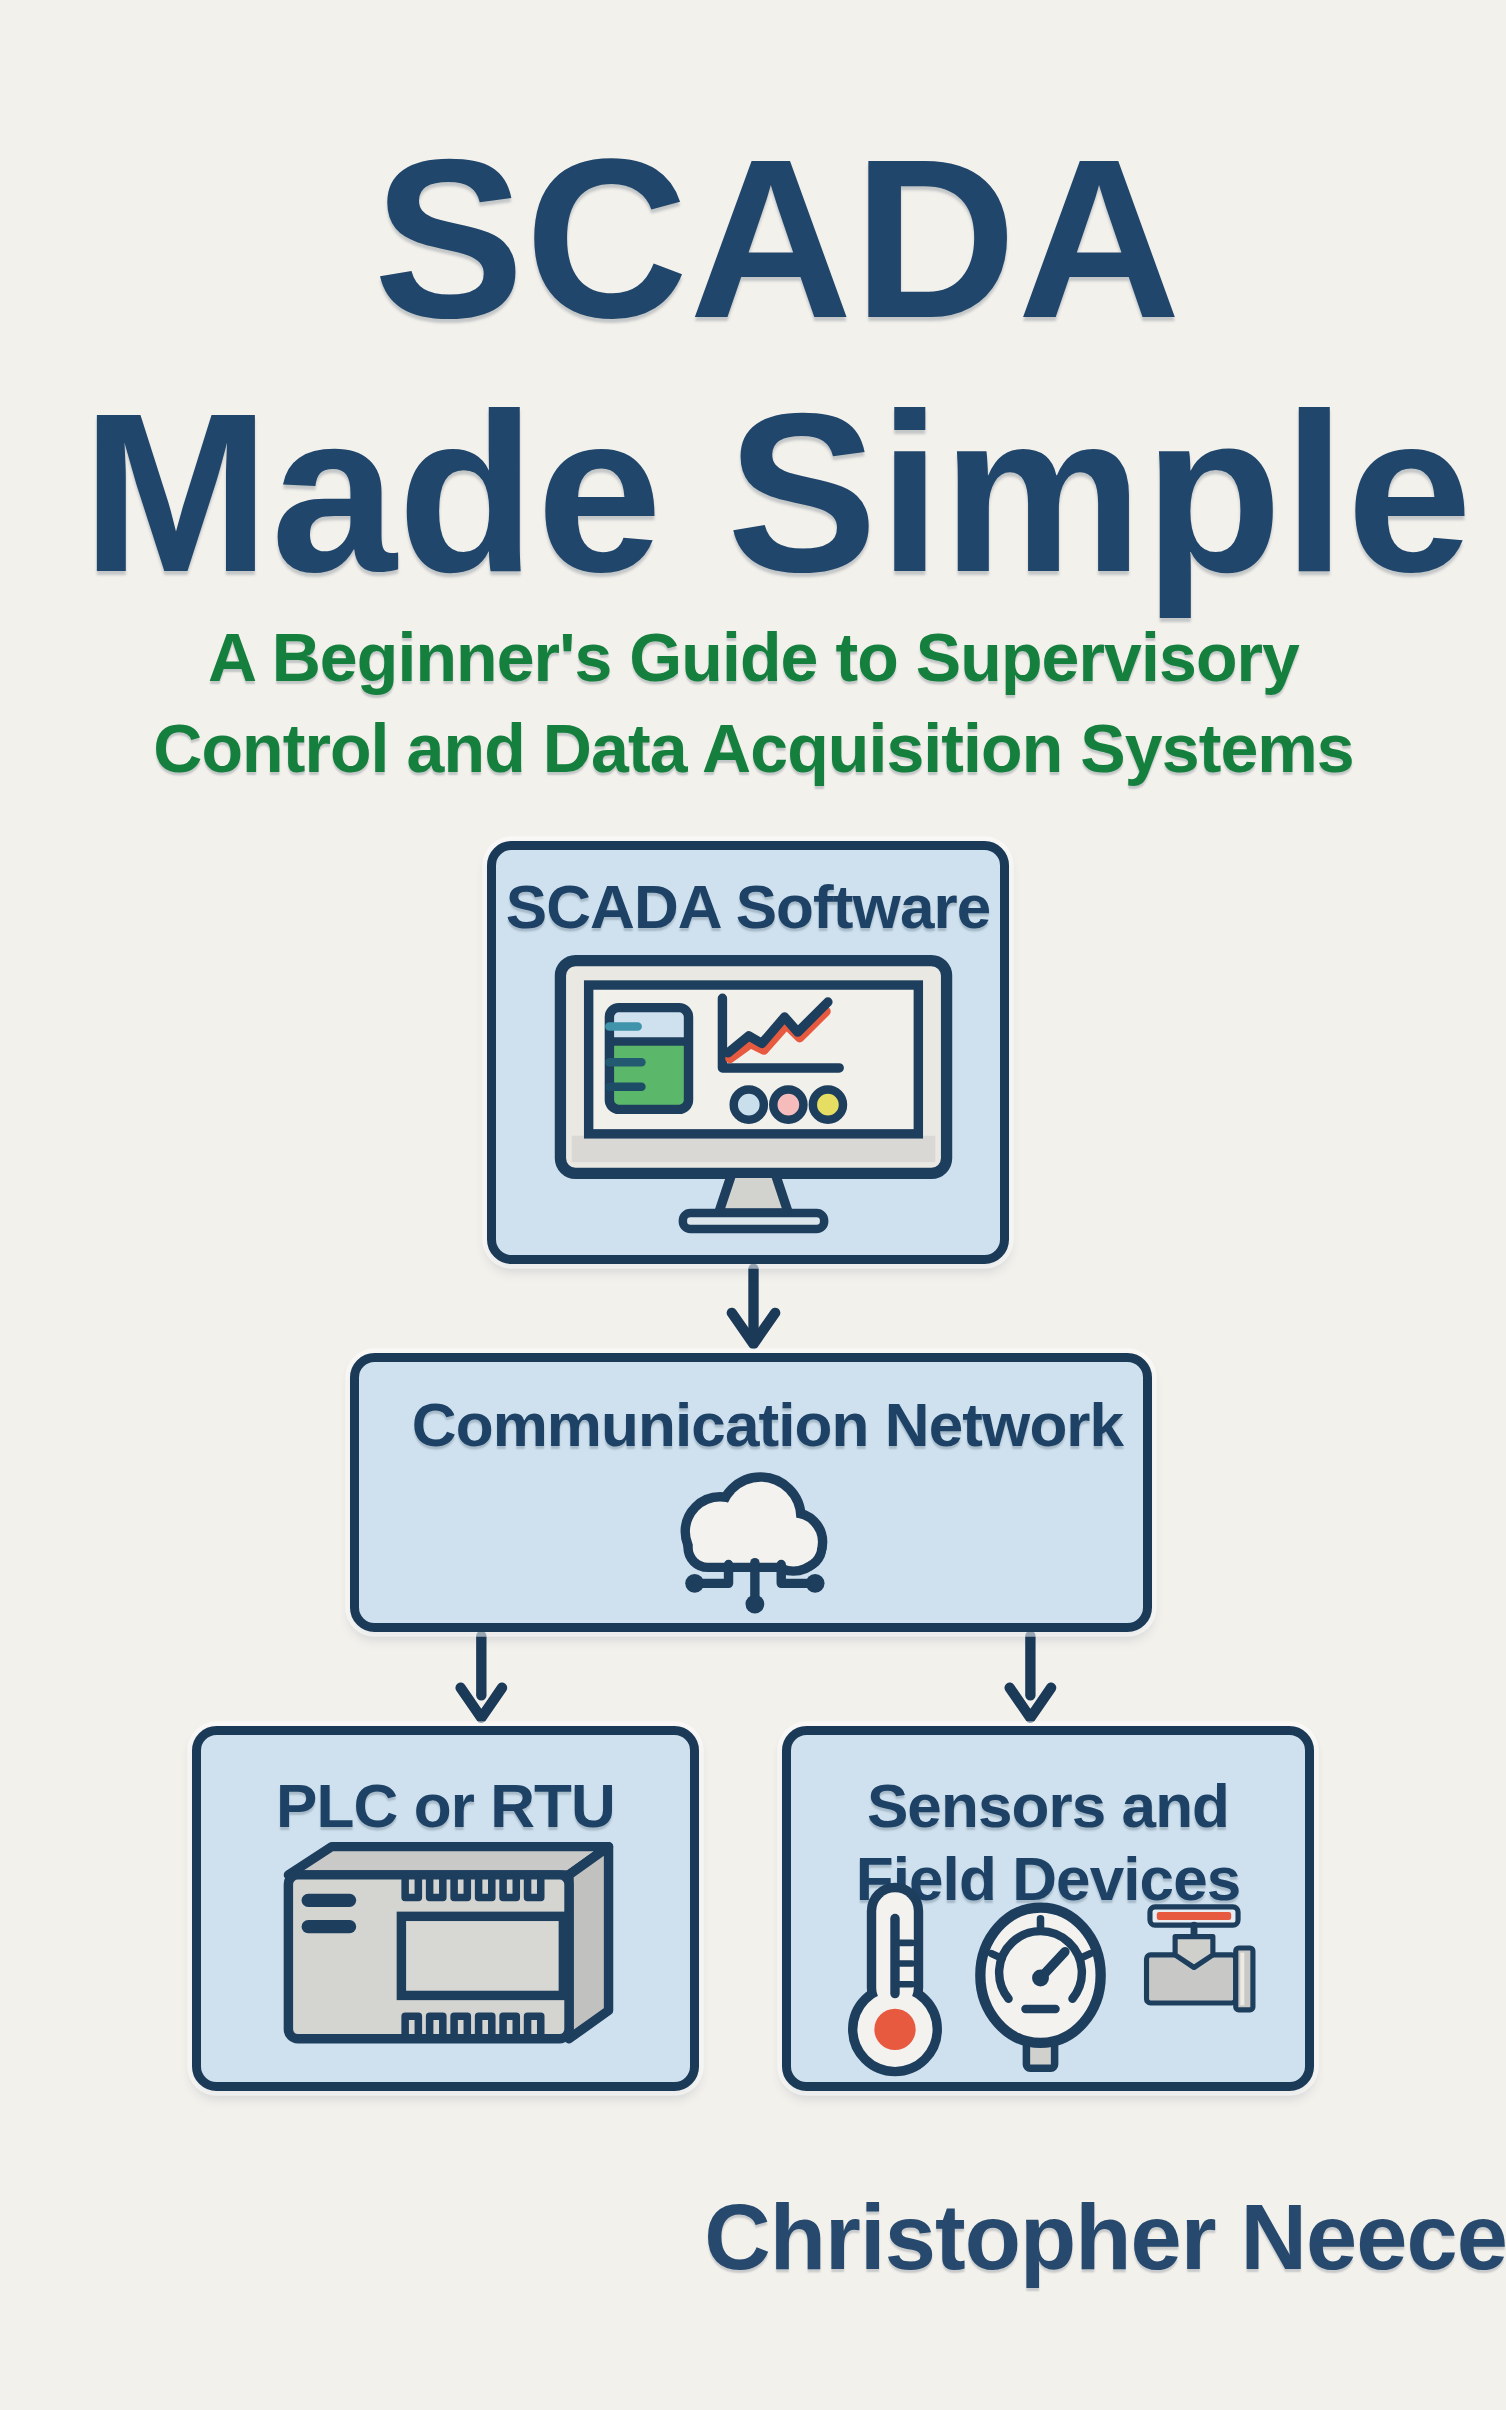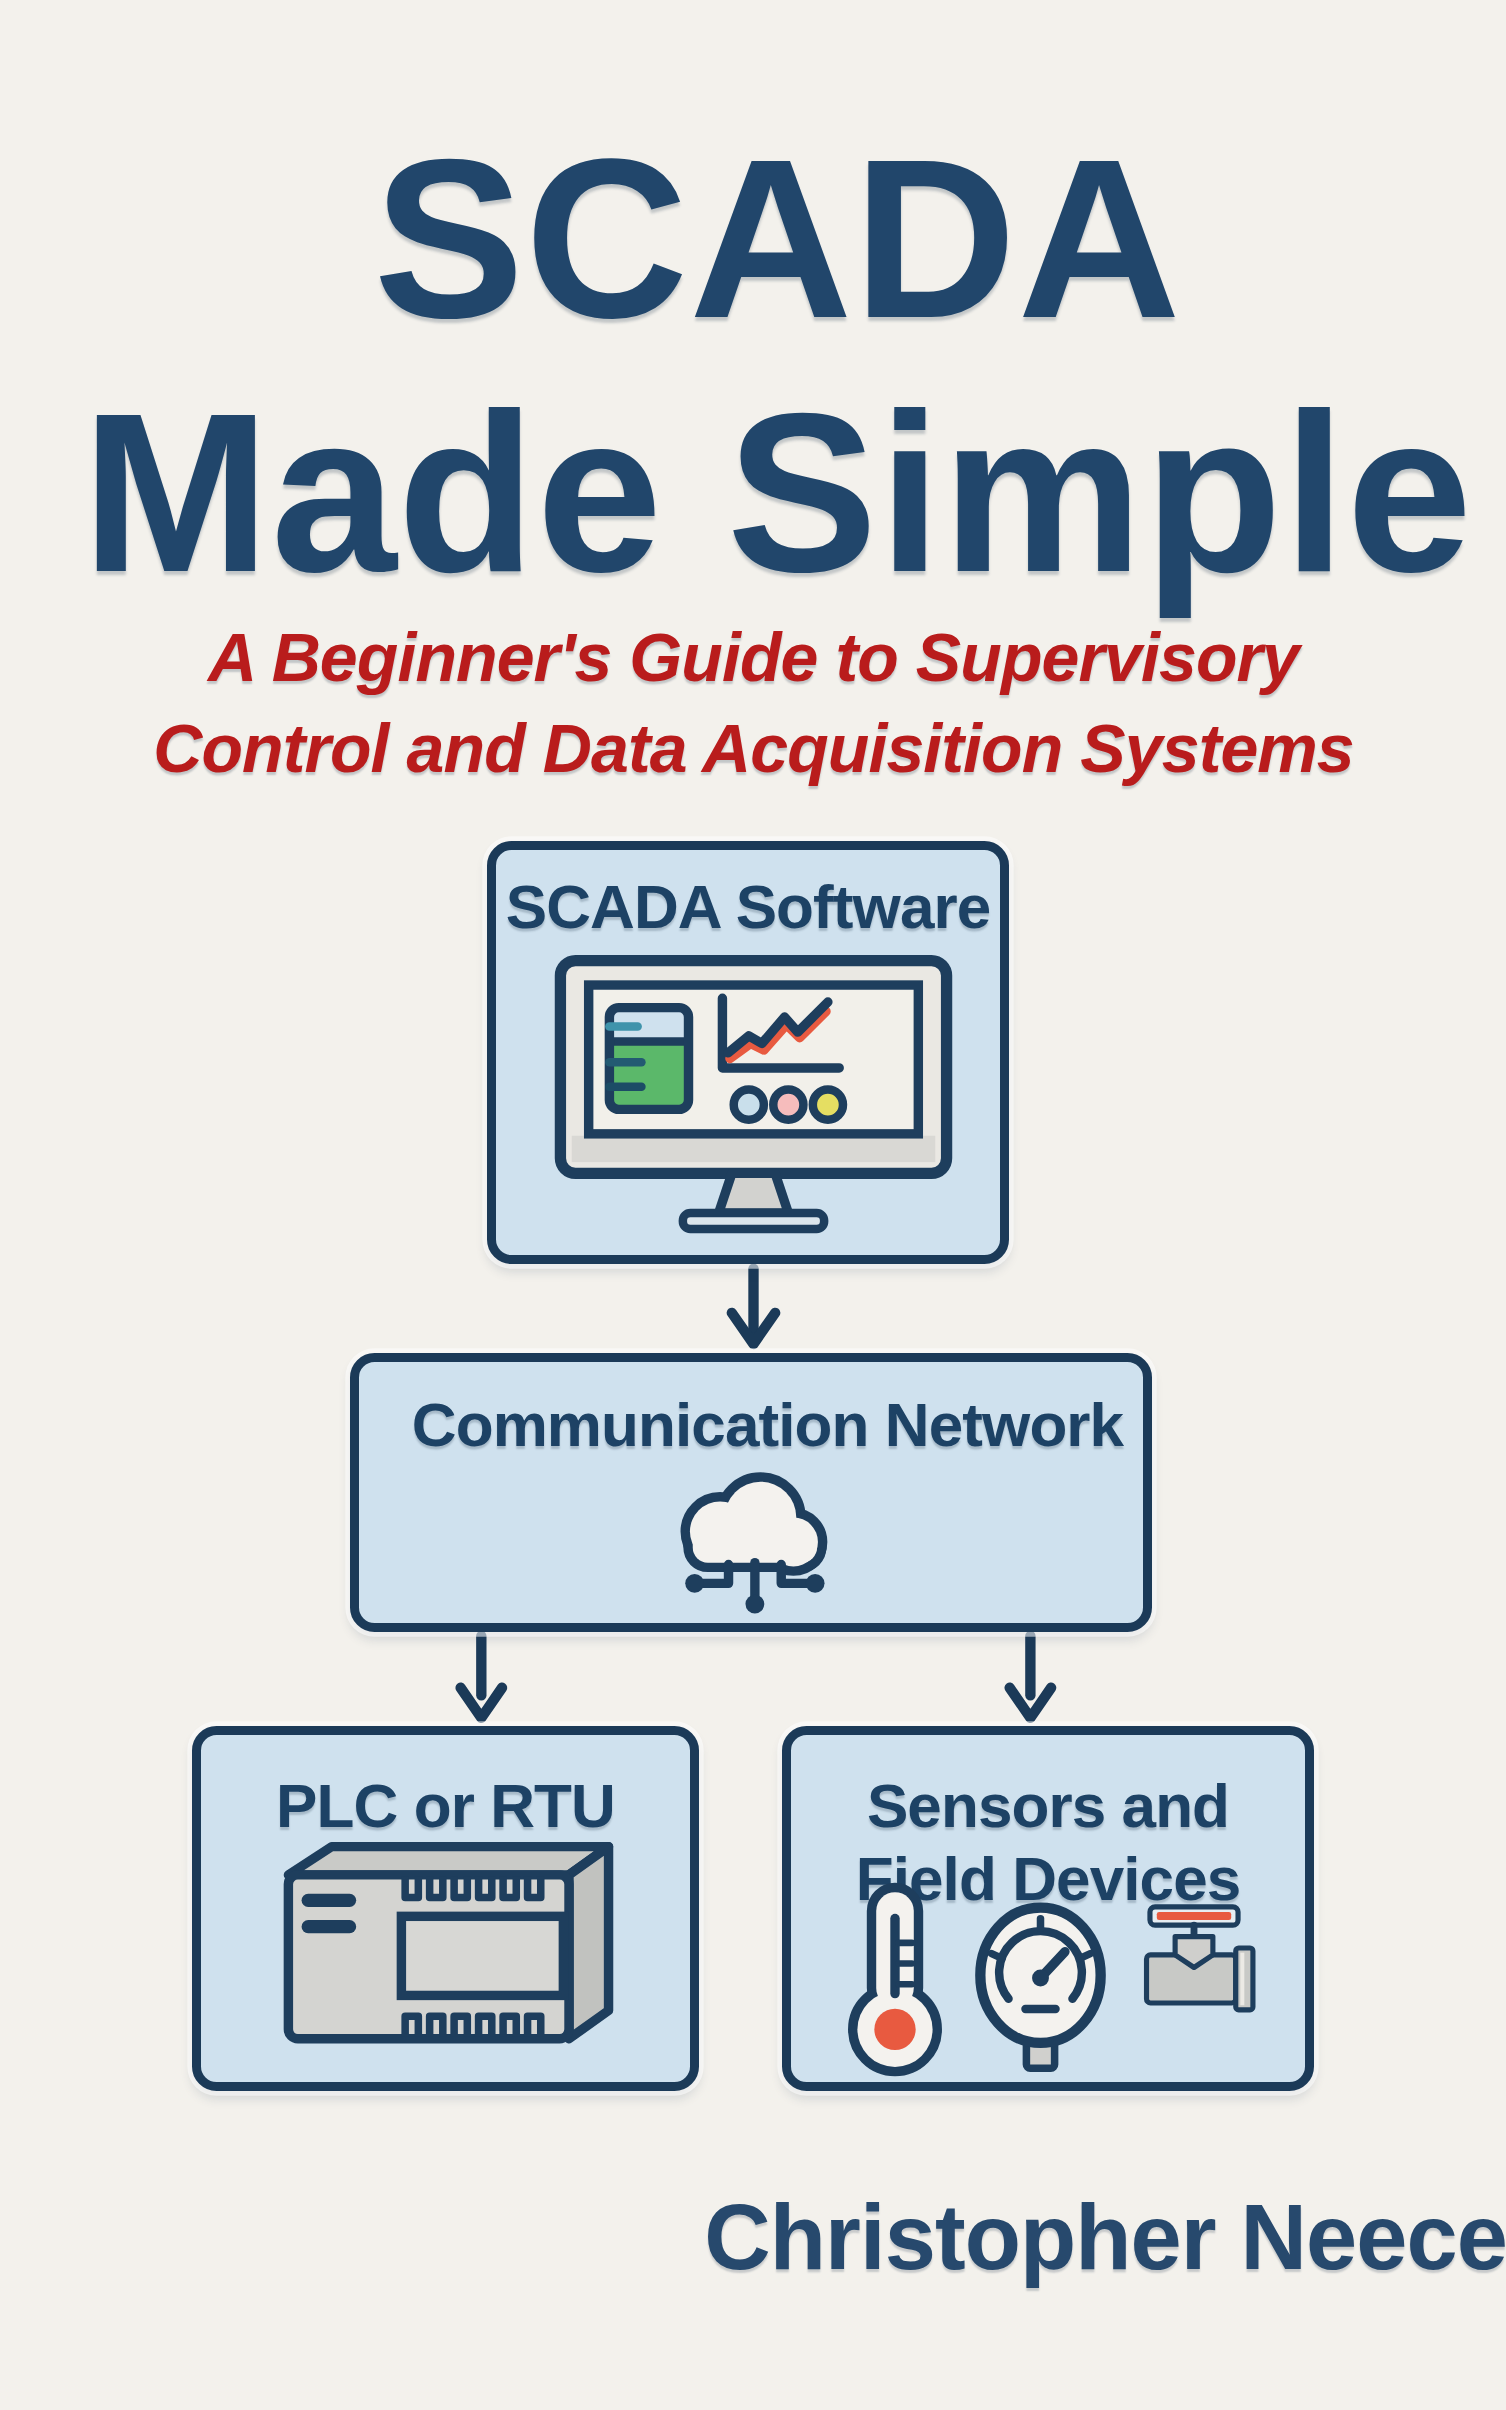--- a/index.html
+++ b/index.html
@@ -12,23 +12,22 @@
   .ctext{
     left:0;width:1507px;text-align:center;font-weight:bold;
     color:#21466b;line-height:1;white-space:nowrap;
   }
   .title{
     font-size:226px;letter-spacing:0.9px;
     text-shadow:0 3.8px 2.8px rgba(25,45,70,0.22);
     margin-left:24px;
   }
   .subtitle{
-    font-size:68px;letter-spacing:-0.9px;color:#b91c1c;
+    font-size:68px;letter-spacing:-0.9px;color:#15803d;
     text-shadow:0 2.8px 1.9px rgba(25,45,70,0.22);
-    font-style:italic;
   }
   .author{
     font-size:92px;letter-spacing:-0.9px;color:#27496d;
     text-shadow:0 2.8px 1.9px rgba(25,45,70,0.2);
   }
   .node{
     position:absolute;background:#cfe1ee;border:9.4px solid #1b3a58;
     border-radius:24.5px;
     box-shadow:0 0 0 4.7px rgba(255,255,255,0.55), 0 6.6px 11.3px rgba(25,50,80,0.16);
   }

